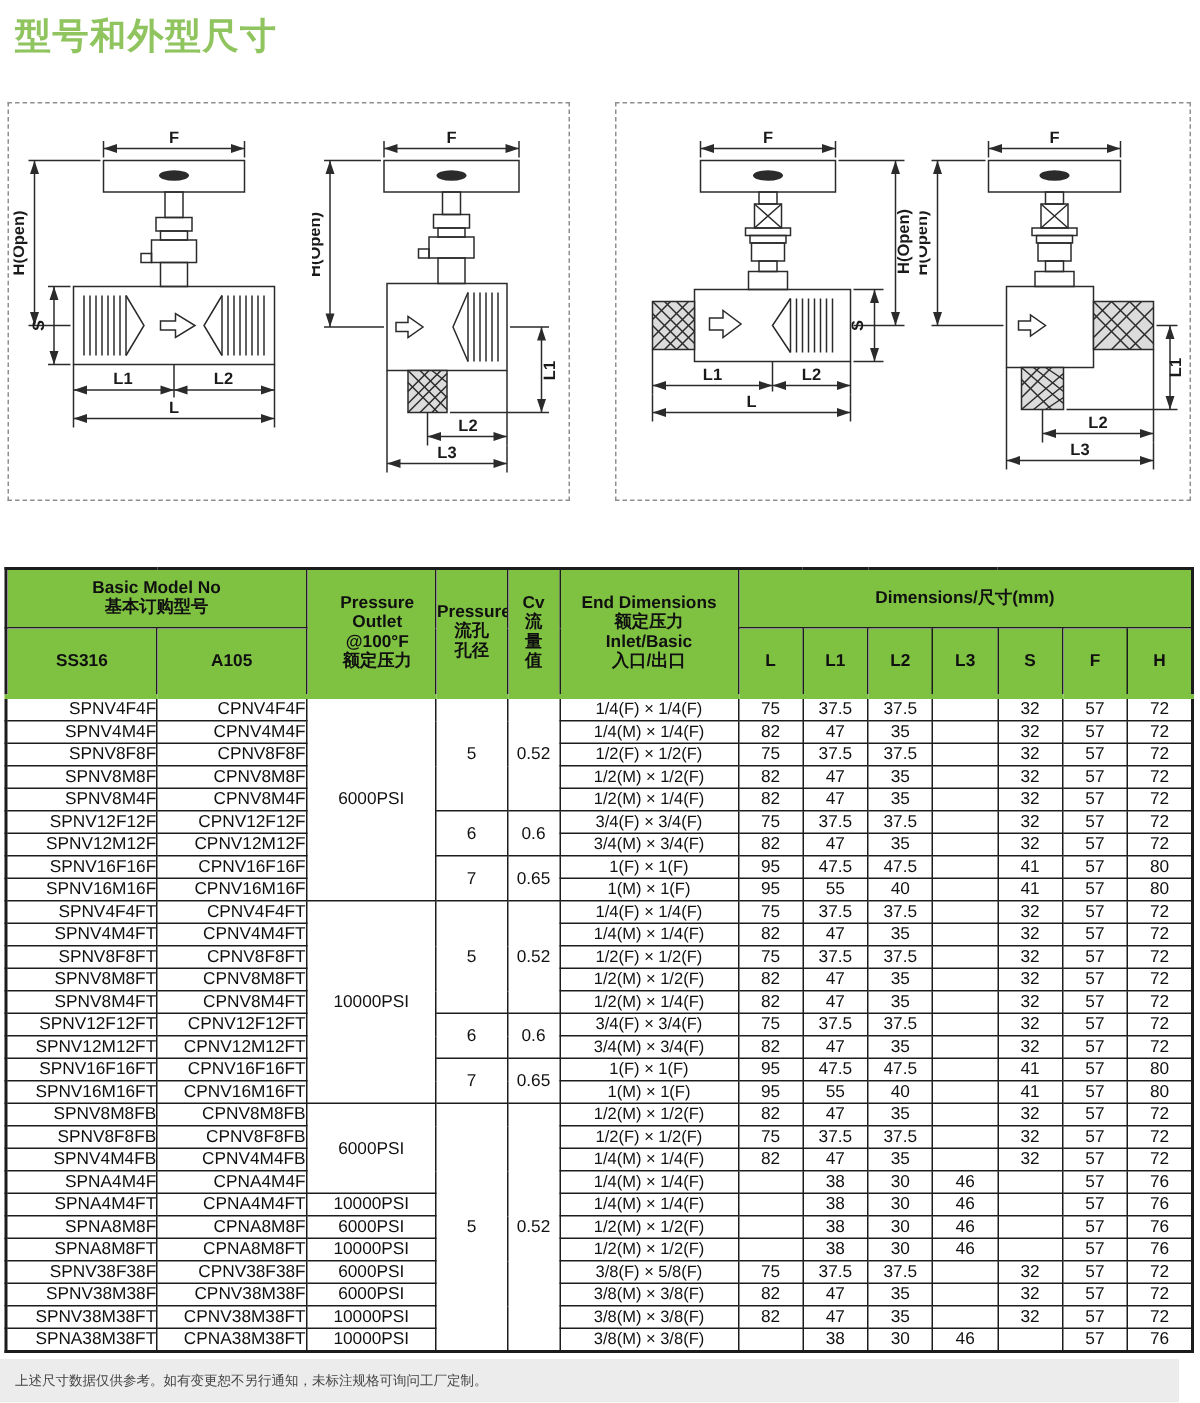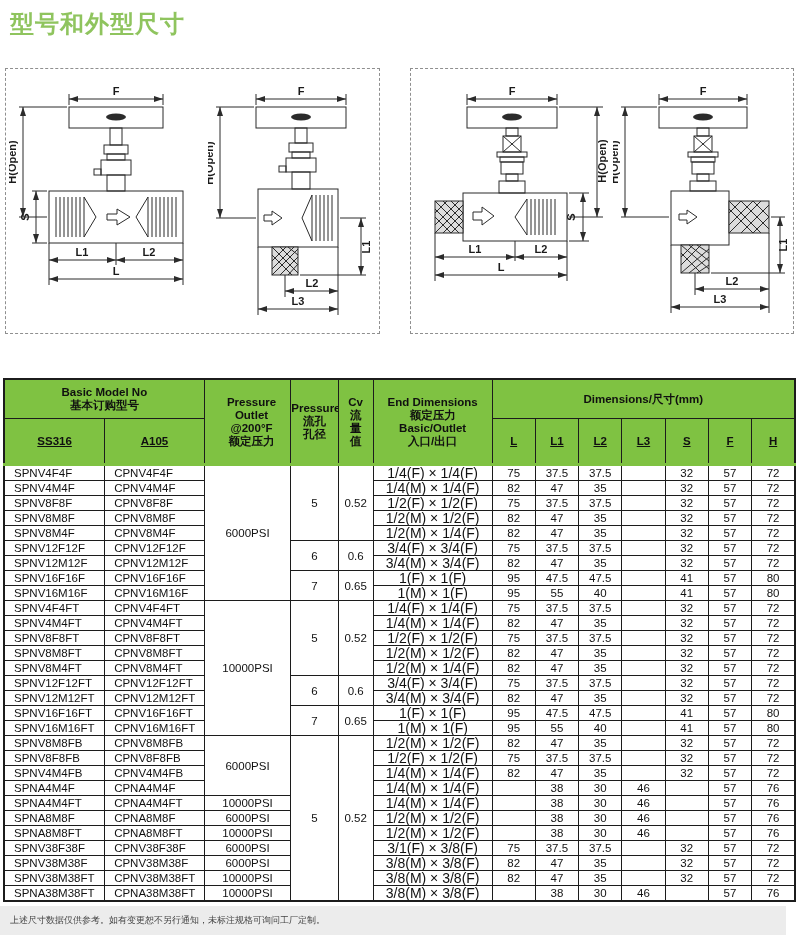--- a/index.html
+++ b/index.html
@@ -16,24 +16,24 @@
   .wht{fill:#fff;stroke:var(--line,#2b2b2b);stroke-width:1;}
   svg text{font:bold 11px "Liberation Sans",sans-serif;fill:#1a1a1a;text-anchor:middle;}
   .spec{border-collapse:collapse;table-layout:fixed;width:793px;margin:44px 0 0 3px;
         border:2px solid var(--table-border,#1c1c1c);}
   .spec th,.spec td{border:1px solid var(--table-border,#1c1c1c);overflow:hidden;white-space:nowrap;}
   .spec th{background:var(--header-green,#7fc242);font-weight:bold;font-size:11.5px;color:#101010;
            line-height:13px;padding:1px 0;text-align:center;vertical-align:middle;}
   .spec th.lft div{text-align:center;padding-left:8px;}
   .spec .gb{border-bottom:3px solid var(--header-green,#7fc242);}
   .hr1 th{height:36px;}
-  .hr2 th{height:42px;text-decoration:underline;}
+  .hr2 th{height:42px;}
   .spec td{height:14px;line-height:14px;font-size:11.5px;text-align:center;color:#111;padding:0;background:#fff;}
-  .spec td.model{text-align:left;padding-left:9px;}
-  .spec td.conn{font-size:14px;}
+  .spec td.model{text-align:right;padding-left:9px;}
+  .spec td.conn{font-size:11px;}
   .footer{position:absolute;left:0;right:14px;bottom:0;height:29px;background:var(--footer-bg,#ececec);
           font-size:9px;color:#444;padding:8px 0 0 10px;box-sizing:border-box;}
 </style>
 </head>
 <body>
 
 <h1 class="title">型号和外型尺寸</h1>
 
 <div class="diagrams">
 
@@ -283,38 +283,38 @@
   </colgroup>
   <thead>
     <tr class="hr1">
       <th colspan="2">
         <div>Basic Model No</div>
         <div>基本订购型号</div>
       </th>
       <th rowspan="2" class="gb lft">
         <div>Pressure</div>
         <div>Outlet</div>
-        <div>@200°F</div>
+        <div>@100°F</div>
         <div>额定压力</div>
       </th>
       <th rowspan="2" class="gb">
         <div>Pressure</div>
         <div>流孔</div>
         <div>孔径</div>
       </th>
       <th rowspan="2" class="gb">
         <div>Cv</div>
         <div>流</div>
         <div>量</div>
         <div>值</div>
       </th>
       <th rowspan="2" class="gb">
         <div>End Dimensions</div>
         <div>额定压力</div>
-        <div>Basic/Outlet</div>
+        <div>Inlet/Basic</div>
         <div>入口/出口</div>
       </th>
       <th colspan="7">Dimensions/尺寸(mm)</th>
     </tr>
     <tr class="hr2">
       <th class="gb">SS316</th>
       <th class="gb">A105</th>
       <th class="gb">L</th>
       <th class="gb">L1</th>
       <th class="gb">L2</th>
@@ -642,21 +642,21 @@
         <td class="num">30</td>
         <td class="num">46</td>
         <td class="num"></td>
         <td class="num">57</td>
         <td class="num">76</td>
       </tr>
       <tr>
         <td class="model">SPNV38F38F</td>
         <td class="model">CPNV38F38F</td>
         <td class="press">6000PSI</td>
-        <td class="conn">3/1(F) × 3/8(F)</td>
+        <td class="conn">3/8(F) × 5/8(F)</td>
         <td class="num">75</td>
         <td class="num">37.5</td>
         <td class="num">37.5</td>
         <td class="num"></td>
         <td class="num">32</td>
         <td class="num">57</td>
         <td class="num">72</td>
       </tr>
       <tr>
         <td class="model">SPNV38M38F</td>

